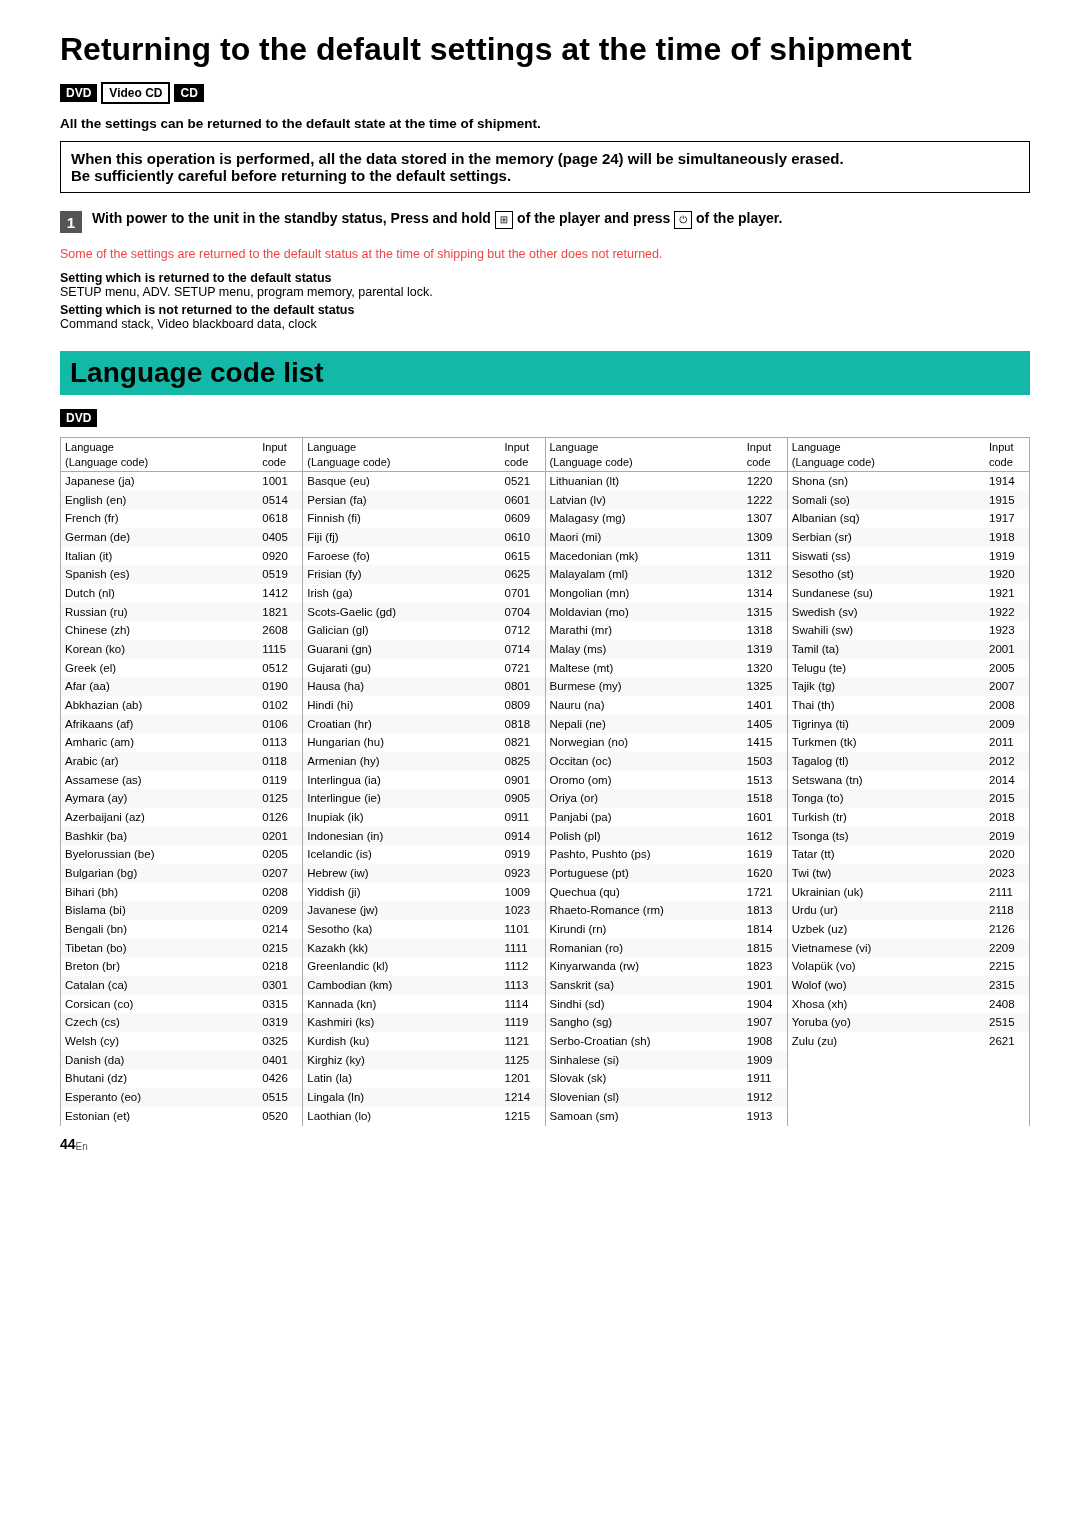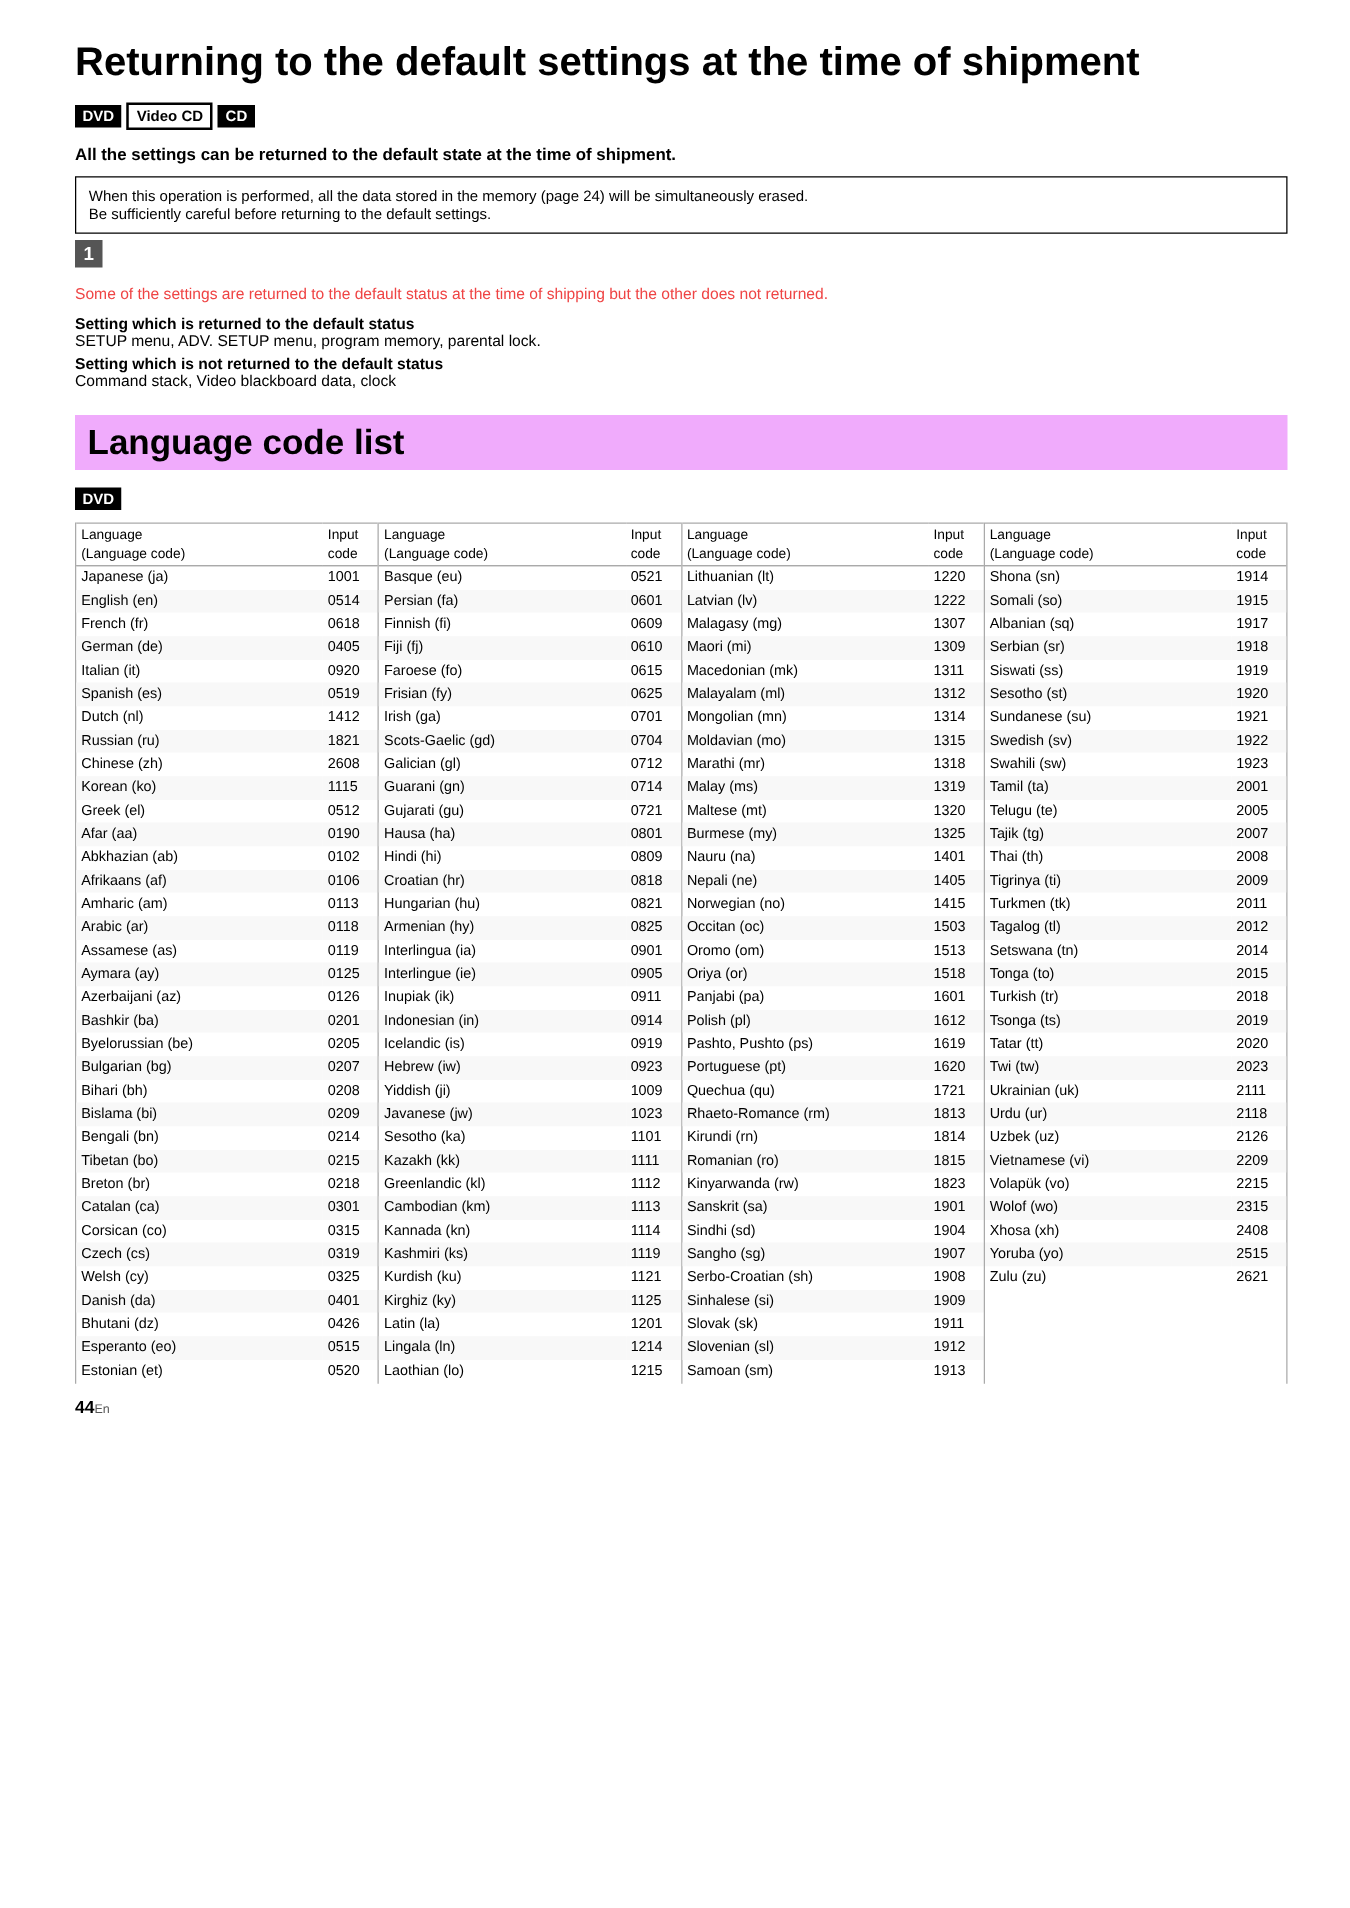--- a/index.html
+++ b/index.html
@@ -49,23 +49,23 @@
 
     .intro-bold {
       font-weight: bold;
       font-size: 13.5px;
       margin-bottom: 10px;
     }
 
     .warning-box {
       border: 1.5px solid #000;
       padding: 8px 10px;
-      font-size: 12px;
-      margin-bottom: 3px;
-      font-weight: normal;
+      font-size: 15px;
+      margin-bottom: 16px;
+      font-weight: bold;
     }
 
     .step-section {
       display: flex;
       align-items: flex-start;
       gap: 10px;
       margin-bottom: 14px;
     }
     .step-num {
       background: #555;
@@ -104,21 +104,21 @@
       margin-bottom: 4px;
     }
     .settings-section .label {
       font-weight: bold;
     }
 
     
     .section-title {
       font-size: 28px;
       font-weight: bold;
-      background: #f0abfc;
+      background: #14b8a6;
       padding: 6px 10px;
       margin-bottom: 14px;
       margin-top: 20px;
     }
 
     .dvd-badge-row {
       display: flex;
       gap: 4px;
       margin-bottom: 10px;
     }
@@ -188,20 +188,27 @@
 </div>
 
 <p class="intro-bold">All the settings can be returned to the default state at the time of shipment.</p>
 
 <div class="warning-box">
   <span>When this operation is performed, all the data stored in the memory (page 24) will be simultaneously erased.<br>Be sufficiently careful before returning to the default settings.</span>
 </div>
 
 <div class="step-section">
   <div class="step-num">1</div>
+  <div class="step-text">
+    With power to the unit in the standby status, Press and hold
+    <span class="icon-btn">⊞</span>
+    of the player and press
+    <span class="icon-btn">⏻</span>
+    of the player.
+  </div>
 </div>
 
 <p class="note-text">Some of the settings are returned to the default status at the time of shipping but the other does not returned.</p>
 
 <div class="settings-section">
   <span class="label">Setting which is returned to the default status</span><br>
   <span>SETUP menu, ADV. SETUP menu, program memory, parental lock.</span>
 </div>
 <div class="settings-section">
   <span class="label">Setting which is not returned to the default status</span><br>

